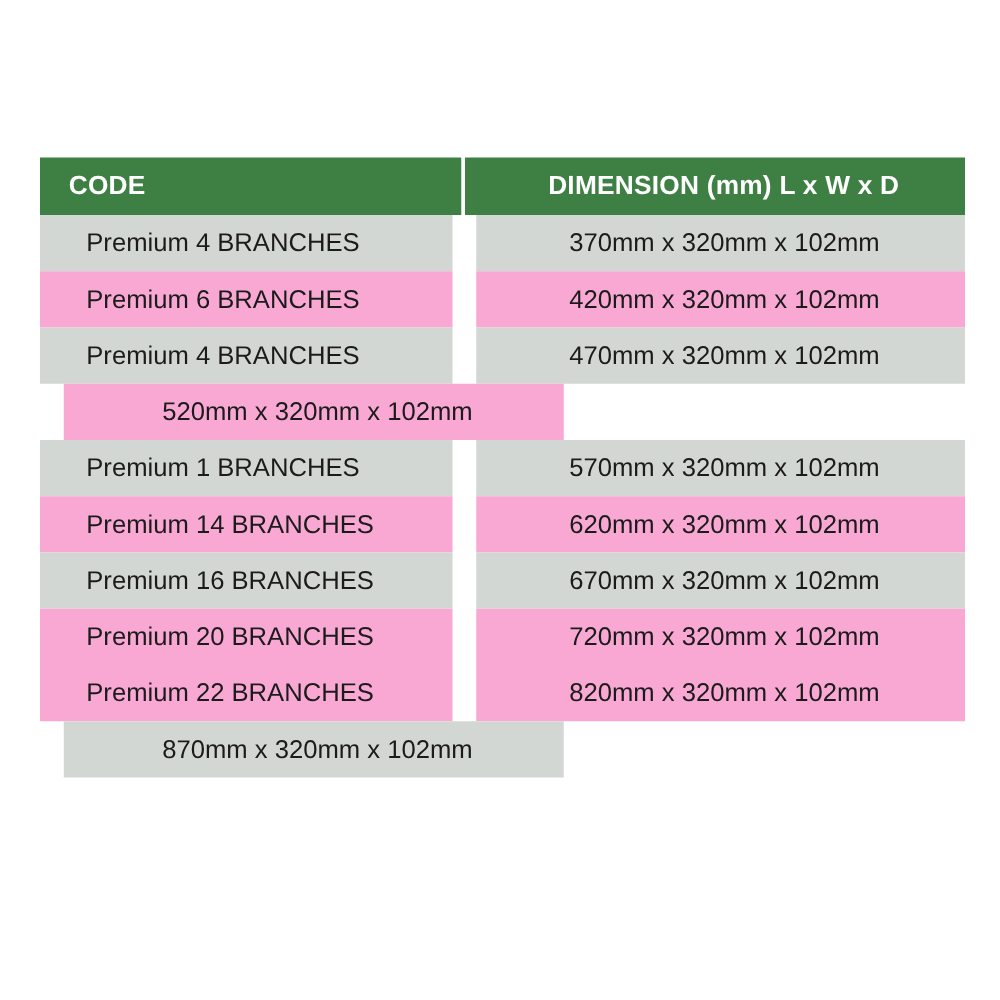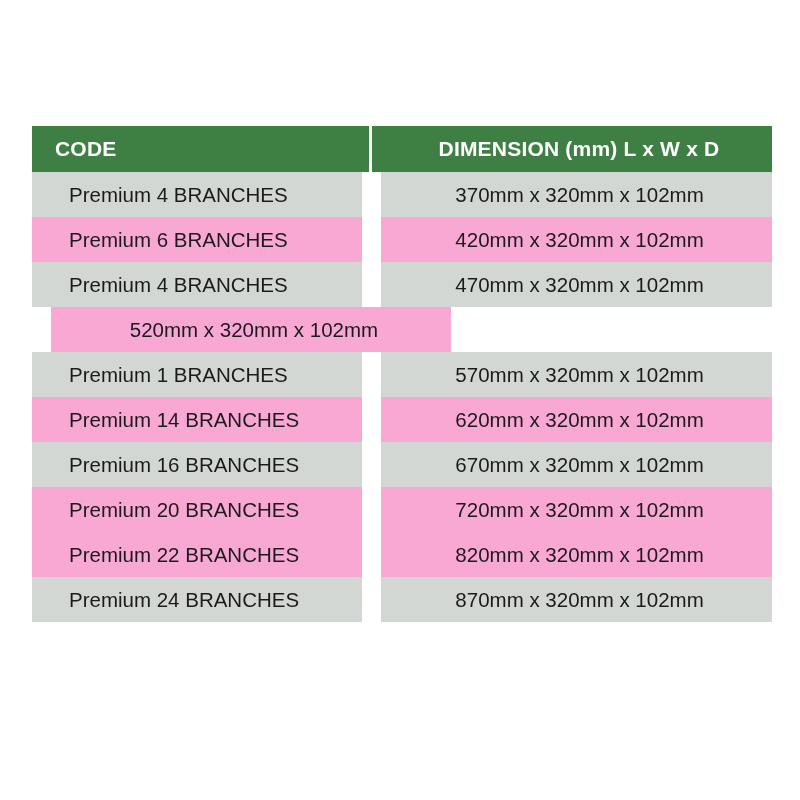--- a/index.html
+++ b/index.html
@@ -125,18 +125,17 @@
       </div>
       <div class="trow plain">
         <div class="td code-col">Premium 20 BRANCHES</div>
         <div class="td dim-col">720mm x 320mm x 102mm</div>
       </div>
       <div class="trow plain">
         <div class="td code-col">Premium 22 BRANCHES</div>
         <div class="td dim-col">820mm x 320mm x 102mm</div>
       </div>
       <div class="trow shaded">
-        <div class="td code-col">Premium 24 BRANCHES</div>
         <div class="td dim-col">870mm x 320mm x 102mm</div>
       </div>
     </div>
 
 </div>
 
 </body></html>

